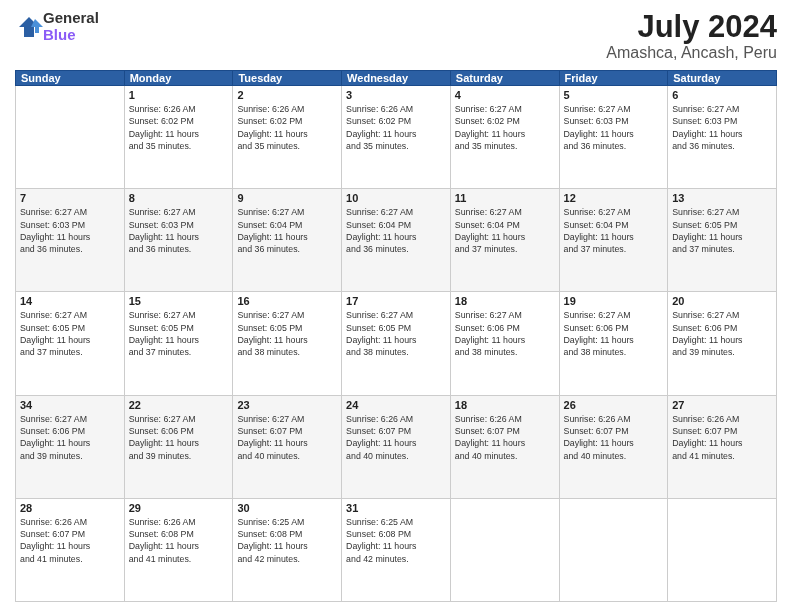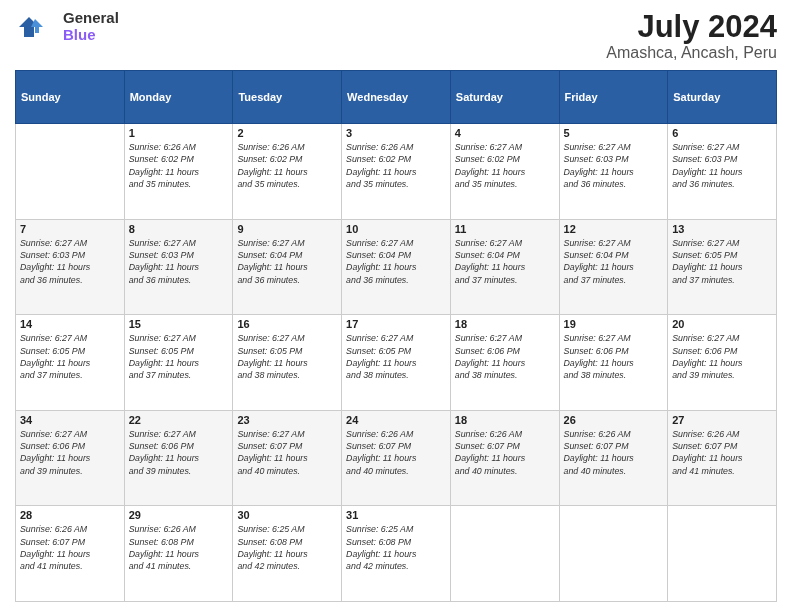--- a/index.html
+++ b/index.html
@@ -19,21 +19,21 @@
     }
     .header {
       display: flex;
       justify-content: space-between;
       align-items: flex-start;
       margin-bottom: 8px;
     }
     .logo {
       display: flex;
       align-items: center;
-      gap: 20px;
+      gap: 0;
       justify-content: space-between;
     }
     .logo-text {
       display: flex;
       flex-direction: column;
       line-height: 1.1;
     }
     .logo-general {
       font-size: 15px;
       font-weight: bold;
@@ -66,42 +66,41 @@
       border: 1px solid #ccc;
       border-collapse: collapse;
       width: 100%;
       table-layout: fixed;
       font-size: 9.5px;
     }
     .calendar th {
       background-color: #2b5fa3;
       color: #fff;
       text-align: left;
-      padding: 20px 5px;
+      padding: 1px 5px;
       font-size: 11px;
       border: 1px solid #1a4a8a;
     }
     .calendar td {
       border: 1px solid #ccc;
       vertical-align: top;
       padding: 3px 4px;
       height: 88px;
     }
     .day-num {
       font-size: 11px;
       font-weight: bold;
       color: #222;
       display: block;
       margin-bottom: 2px;
     }
     .day-info {
       font-size: 8.8px;
       color: #333;
       line-height: 1.4;
-      font-style: italic;
     }
     .empty-cell {
       background: #f9f9f9;
     }
     tr:nth-child(even) td {
       background: #f5f5f5;
     }
     tr:nth-child(odd) td {
       background: #fff;
     }

